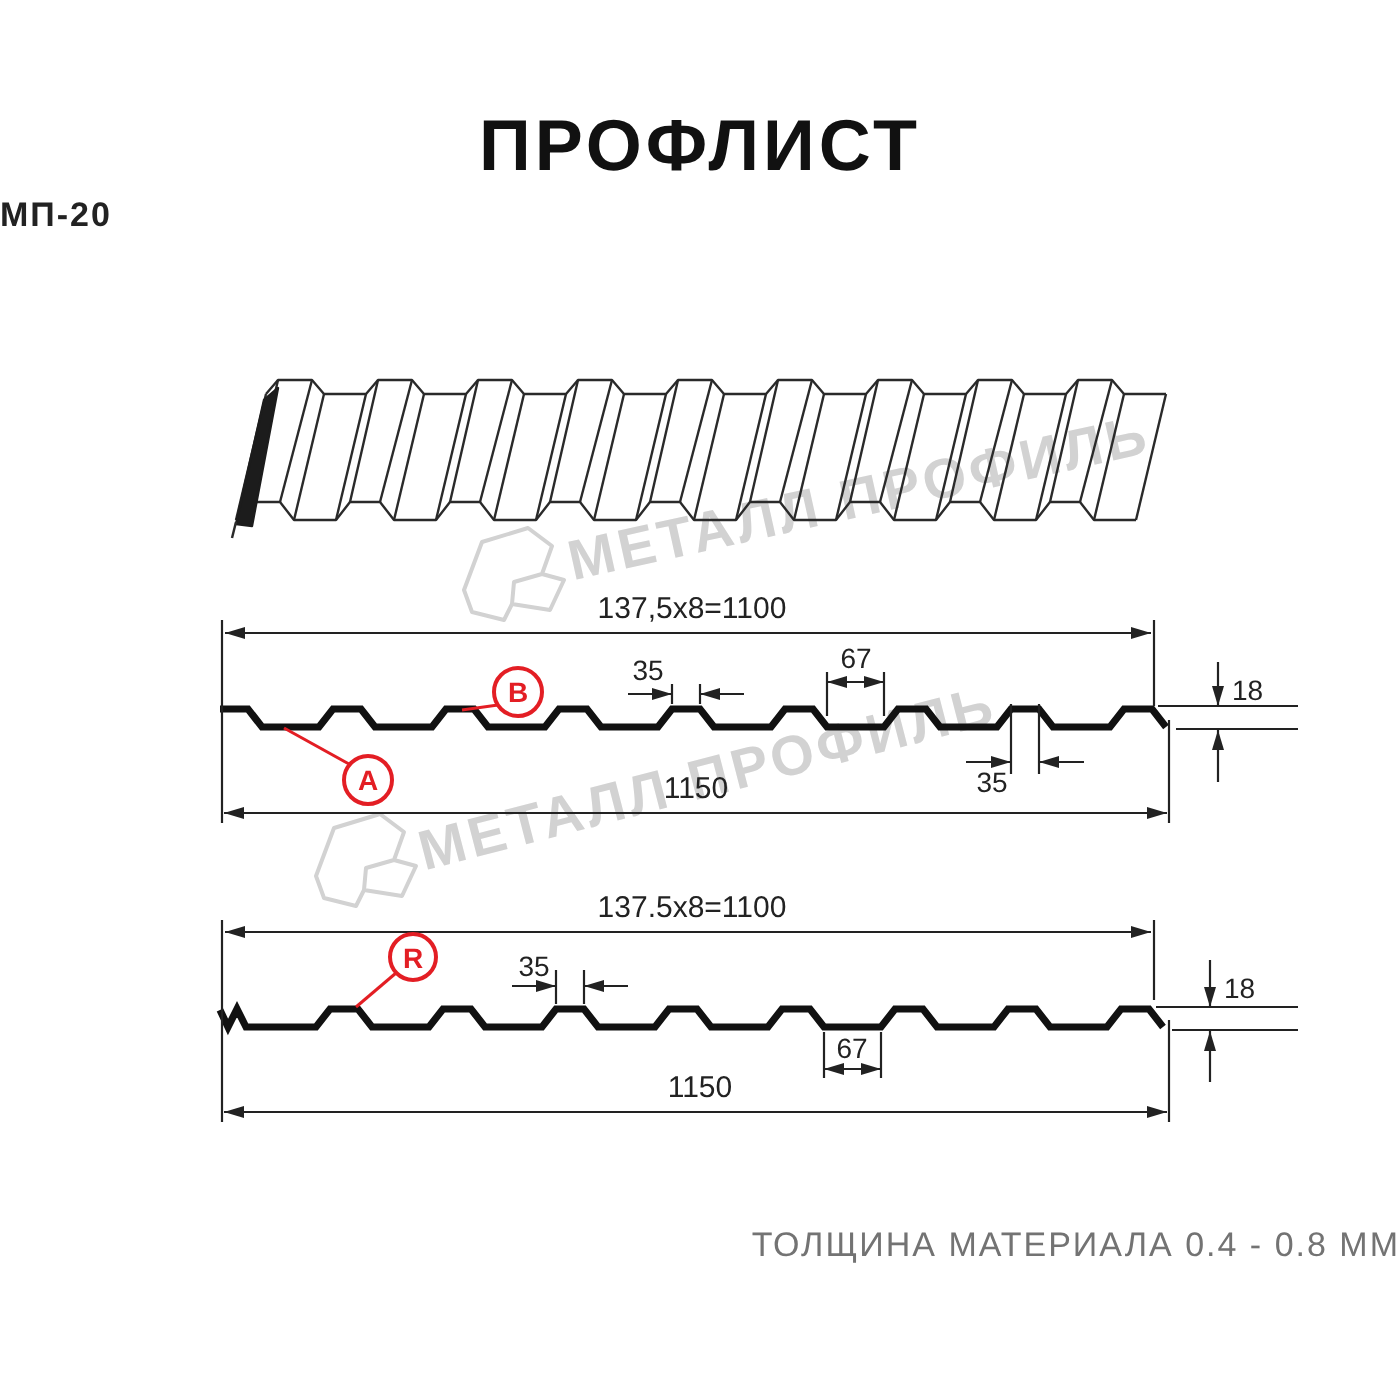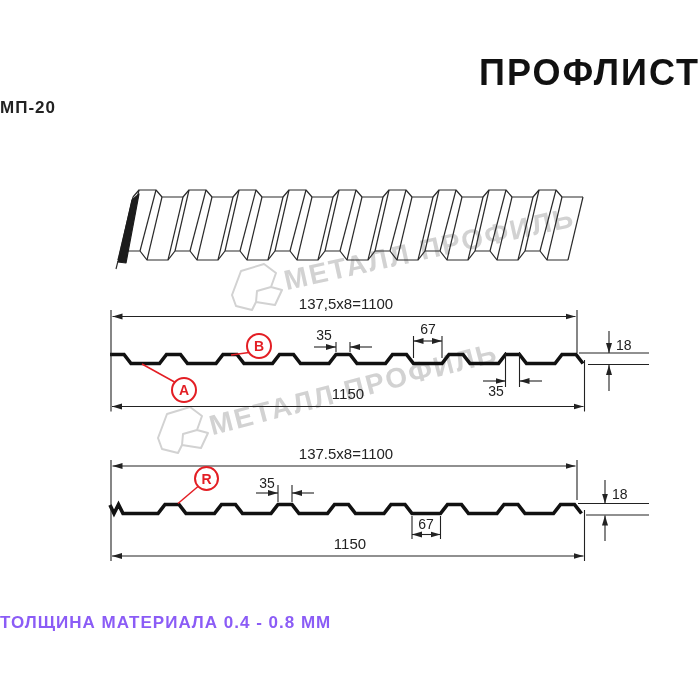--- a/index.html
+++ b/index.html
@@ -1,23 +1,23 @@
 <!DOCTYPE html>
 <html><head>
 <meta charset="utf-8">
 <style>
   html,body{margin:0;padding:0;background:#fff;}
   #stage{position:relative;width:700px;height:700px;background:#ffffff;overflow:hidden;
          font-family:"Liberation Sans", sans-serif;}
-  .title{position:absolute;left:0;top:52px;width:700px;text-align:right;
+  .title{position:absolute;left:0;top:52px;width:700px;text-align:center;
          font-size:36px;font-weight:bold;letter-spacing:2px;color:#111;}
   .subtitle{position:absolute;left:0;top:98px;width:700px;text-align:left;
          font-size:17px;font-weight:bold;letter-spacing:1px;color:#222;}
-  .footer{position:absolute;left:0;top:613px;width:700px;text-align:left;
-         font-size:17px;font-weight:bold;letter-spacing:1px;color:#8b5cf6;}
+  .footer{position:absolute;left:0;top:613px;width:700px;text-align:right;
+         font-size:17px;font-weight:normal;letter-spacing:1px;color:#737373;}
   .wm{position:absolute;z-index:1;}
   .wm-text{font-size:28px;font-weight:bold;letter-spacing:2px;color:#d2d2d2;white-space:nowrap;display:block;}
   #wm1-text{left:288px;top:265px;transform:rotate(-12.5deg);transform-origin:0 100%;}
   #wm2-text{left:214px;top:410px;transform:rotate(-14.5deg);transform-origin:0 100%;}
   #wm1-logo{left:226px;top:262px;}
   #wm2-logo{left:152px;top:404px;}
   svg#drawing{position:absolute;left:0;top:0;z-index:2;}
   .dimtxt{font-size:14px;fill:#222;}
   .spantxt{font-size:15px;fill:#222;}
   .redtxt{font-size:14px;font-weight:bold;fill:#e31e24;}

